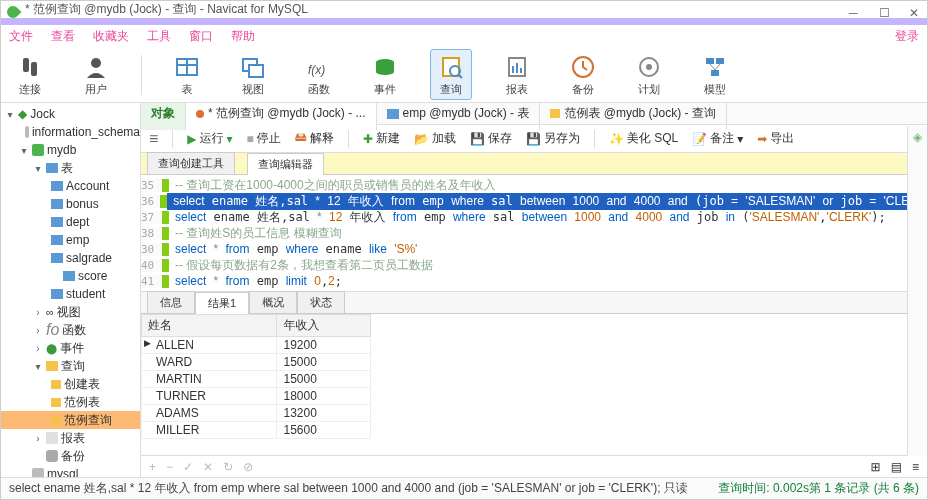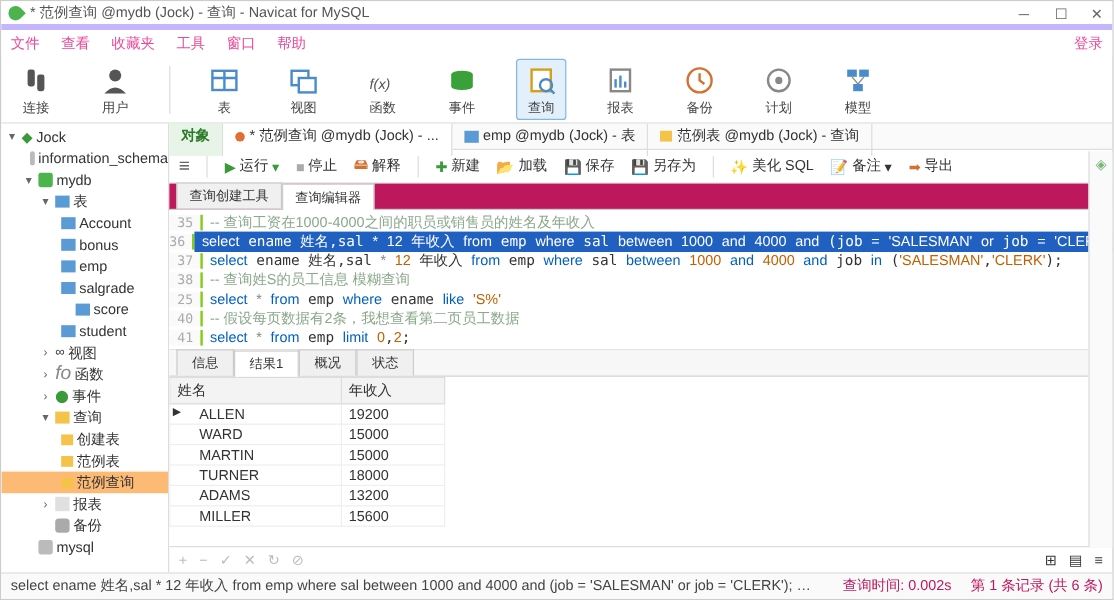--- a/index.html
+++ b/index.html
@@ -1,17 +1,17 @@
 <!DOCTYPE html>
 <html><head>
 <meta charset="utf-8">
 <style>
 *{box-sizing:border-box;margin:0;padding:0;font-family:"Microsoft YaHei",Arial,sans-serif;font-size:12px;color:#333}
 body{width:928px;height:500px;background:#fff;display:flex;flex-direction:column;overflow:hidden;border:1px solid #ccc}
-.titlebar{height:24px;display:flex;align-items:center;padding:0 6px;background:#fff;border-bottom:5px solid #c4b5fd}
+.titlebar{height:24px;display:flex;align-items:flex-end;padding:0 6px;background:#fff;border-bottom:7px solid #c4b5fd}
 .titlebar .leaf{width:12px;height:12px;background:#4db34d;border-radius:50% 0 50% 50%;transform:rotate(45deg);margin-right:6px}
 .titlebar .title{flex:1;color:#555}
 .winbtns{display:flex;gap:18px;align-items:center}
 .winbtn{width:12px;height:12px;display:inline-block;color:#666}
 .menubar{height:22px;display:flex;align-items:center;padding:0 8px;gap:18px;background:#fff}
 .menubar span{color:#ec4899}
 .login{margin-left:auto;color:#333}
 .toolbar{height:56px;display:flex;align-items:center;padding:4px 8px;gap:24px;border-bottom:1px solid #ddd}
 .tbtn{display:flex;flex-direction:column;align-items:center;gap:2px;min-width:42px;cursor:pointer}
 .tbtn .ic{width:28px;height:28px;display:flex;align-items:flex-end;justify-content:center}
@@ -36,48 +36,48 @@
 .main{flex:1;display:flex;flex-direction:column;overflow:hidden}
 .doctabs{height:22px;display:flex;align-items:center;border-bottom:1px solid #ddd;background:#fafafa}
 .doctab{height:22px;display:flex;align-items:center;padding:16px 10px;gap:4px;border-right:1px solid #ddd;color:#666;cursor:pointer}
 .doctab.obj{background:#e8f4e8;color:#2a7a2a;font-weight:bold}
 .doctab.active{background:#fff;color:#333}
 .dot{width:8px;height:8px;border-radius:50%;background:#e07030;display:inline-block}
 .qtoolbar{height:28px;display:flex;align-items:center;gap:14px;padding:0 8px;border-bottom:1px solid #ddd}
 .qbtn{display:flex;align-items:center;gap:3px;cursor:pointer;font-size:12px}
 .qbtn.run{color:#3a9a3a}
 .qbtn.gray{color:#aaa}
-.subtabs{height:22px;display:flex;align-items:flex-end;padding-left:6px;gap:0;border-bottom:1px solid #ccc;background:#be185d}
+.subtabs{height:22px;display:flex;align-items:flex-end;padding-left:6px;gap:12px;border-bottom:1px solid #ccc;background:#fef9c3}
 .subtab{padding:3px 10px;border:1px solid #ccc;border-bottom:none;background:#f0f0f0;font-size:11px;cursor:pointer}
 .subtab.active{background:#fff;position:relative;top:1px}
 .editor{background:#fff;font-family:Consolas,monospace;font-size:12px;padding:2px 0;border-bottom:1px solid #ddd}
 .eline{display:flex;height:16px;align-items:center}
-.gutter{width:28px;text-align:right;padding-right:6px;color:#aaa;font-family:Consolas,monospace;font-size:11px;background:#fafafa;border-right:2px solid #84cc16}
+.gutter{width:28px;padding-right:6px;color:#aaa;font-family:Consolas,monospace;font-size:11px;background:#fafafa;border-right:7px solid #84cc16}
 .code{padding-left:6px;white-space:pre;font-family:Consolas,monospace}
 .code .kw{color:#0060c0}
 .code .num{color:#c06000}
 .code .str{color:#c06000}
 .code .cm{color:#8aa88a}
 .code .op{color:#888}
 .eline.selected .code{background:#2060c0;color:#fff}
 .eline.selected .code *{color:#fff}
 .restabs{height:22px;display:flex;align-items:flex-end;padding-left:6px;border-bottom:1px solid #ccc;background:#f7f7f7}
 .restab{padding:3px 12px;border:1px solid #ccc;border-bottom:none;background:#f0f0f0;font-size:11px;cursor:pointer}
 .restab.active{background:#fff;position:relative;top:1px}
 .grid{flex:1;overflow:auto;background:#fff}
 table.results{border-collapse:collapse;width:230px}
 table.results th{background:#f3f3f3;border:1px solid #ddd;padding:2px 6px;text-align:left;font-weight:normal;font-size:12px}
 table.results td{border:1px solid #eee;padding:1px 6px;font-size:12px}
-table.results tr td:first-child{position:relative;padding-left:24px}
+table.results tr td:first-child{position:relative;padding-left:14px}
 tr.currow td:first-child::before{content:"▶";position:absolute;left:2px;color:#333;font-size:9px}
 .gridfoot{height:22px;display:flex;align-items:center;padding:0 8px;gap:10px;border-top:1px solid #ddd;color:#888}
 .gridfoot .nb{color:#bbb}
 .status{height:22px;display:flex;align-items:center;padding:0 8px;border-top:1px solid #ddd;background:#fafafa;font-size:12px}
 .status .sql{flex:1;color:#444;white-space:nowrap;overflow:hidden;text-overflow:ellipsis}
-.status .m{color:#be185d;margin-left:16px}
+.status .m{color:#15803d;}
 svg{display:block}
 .rside{width:20px;border-left:1px solid #ddd;background:#fafafa;display:flex;flex-direction:column;align-items:center;padding-top:4px}
 </style>
 </head>
 <body>
 
 <div class="titlebar">
   <span class="leaf"></span>
   <span class="title">* 范例查询 @mydb (Jock) - 查询 - Navicat for MySQL</span>
   <div class="winbtns">
@@ -234,20 +234,24 @@
       <div class="tn" style="padding-left:50px">
           <span class="ticon ic-table"></span>
           <span>Account</span>
         </div>
       <div class="tn" style="padding-left:50px">
           <span class="ticon ic-table"></span>
           <span>bonus</span>
         </div>
       <div class="tn" style="padding-left:50px">
           <span class="ticon ic-table"></span>
+          <span>dept</span>
+        </div>
+      <div class="tn" style="padding-left:50px">
+          <span class="ticon ic-table"></span>
           <span>emp</span>
         </div>
       <div class="tn" style="padding-left:50px">
           <span class="ticon ic-table"></span>
           <span>salgrade</span>
         </div>
       <div class="tn" style="padding-left:62px">
           <span class="ticon ic-table"></span>
           <span>score</span>
         </div>
@@ -380,21 +384,21 @@
         </div>
       <div class="eline">
           <span class="gutter">37</span>
           <span class="code"><span class="kw">select</span> ename 姓名,sal <span class="op">*</span> <span class="num">12</span> 年收入 <span class="kw">from</span> emp <span class="kw">where</span> sal <span class="kw">between</span> <span class="num">1000</span> <span class="kw">and</span> <span class="num">4000</span> <span class="kw">and</span> job <span class="kw">in</span> (<span class="str">'SALESMAN'</span>,<span class="str">'CLERK'</span>);</span>
         </div>
       <div class="eline">
           <span class="gutter">38</span>
           <span class="code"><span class="cm">-- 查询姓S的员工信息 模糊查询</span></span>
         </div>
       <div class="eline">
-          <span class="gutter">25</span>
+          <span class="gutter">30</span>
           <span class="code"><span class="kw">select</span> <span class="op">*</span> <span class="kw">from</span> emp <span class="kw">where</span> ename <span class="kw">like</span> <span class="str">'S%'</span></span>
         </div>
       <div class="eline">
           <span class="gutter">40</span>
           <span class="code"><span class="cm">-- 假设每页数据有2条，我想查看第二页员工数据</span></span>
         </div>
       <div class="eline">
           <span class="gutter">41</span>
           <span class="code"><span class="kw">select</span> <span class="op">*</span> <span class="kw">from</span> emp <span class="kw">limit</span> <span class="num">0</span>,<span class="num">2</span>;</span>
         </div>

